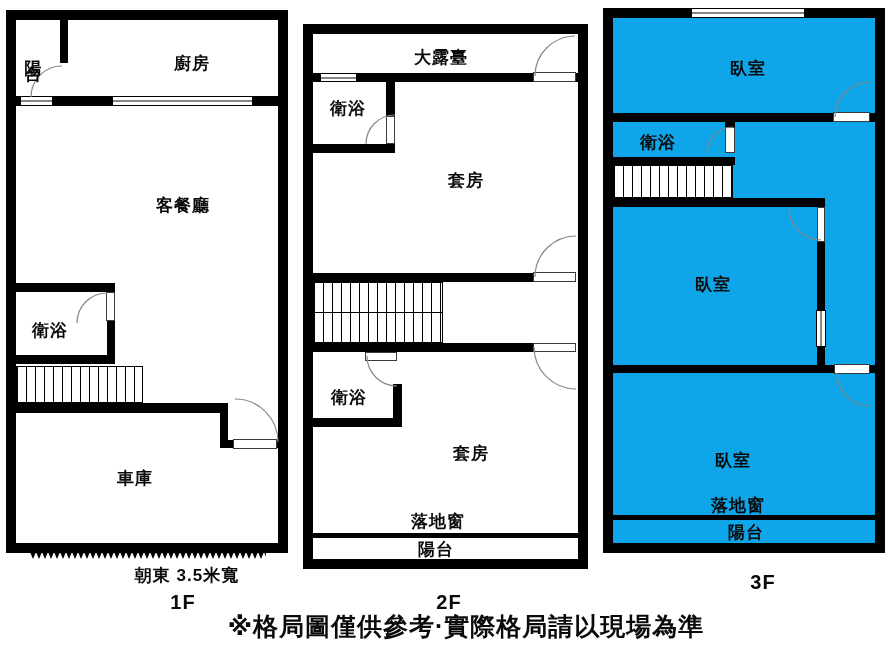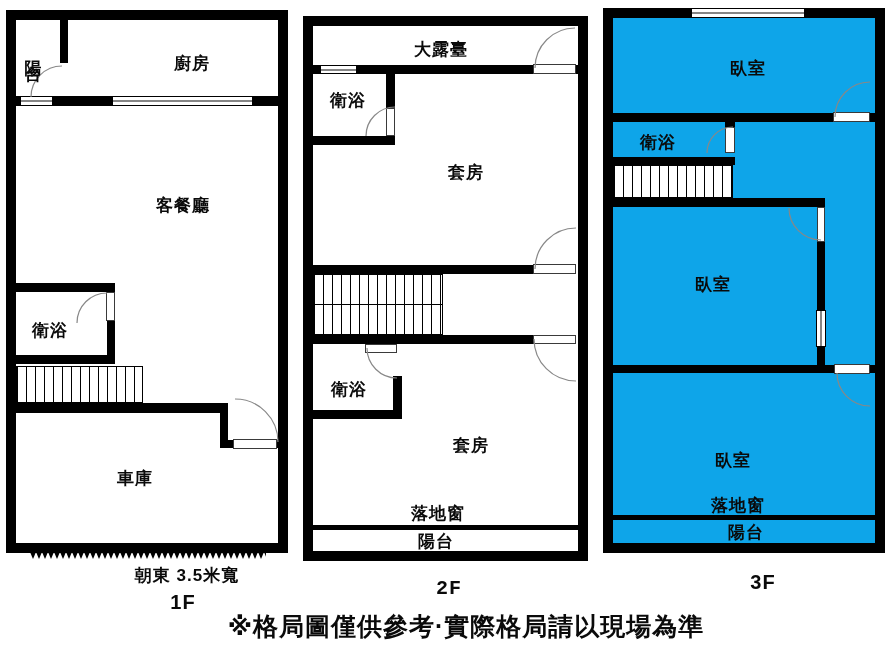--- a/index.html
+++ b/index.html
@@ -67,21 +67,21 @@
 
 <svg class="zig" style="left:30px;top:552px;" width="236" height="7" viewBox="0 0 236 7">
   <defs>
     <pattern id="zigzag" width="6" height="7" patternUnits="userSpaceOnUse">
       <path d="M0 0 H6 L3 7 Z" fill="#000"></path>
     </pattern>
   </defs>
   <rect x="0" y="0" width="236" height="7" fill="url(#zigzag)"></rect>
 </svg>
 
-<section class="floor" id="f2" style="left:303px;top:16px;width:285px;height:545px;background:#fff;">
+<section class="floor" id="f2" style="left:303px;top:24px;width:285px;height:545px;background:#fff;">
 
   <div class="wall" style="left:0;top:0;width:285px;height:10px;"></div>
   <div class="wall" style="left:0;top:0;width:10px;height:545px;"></div>
   <div class="wall" style="left:275px;top:0;width:10px;height:545px;"></div>
   <div class="wall" style="left:0;top:535px;width:285px;height:10px;"></div>
 
   <div class="wall" style="left:10px;top:49px;width:265px;height:9px;"></div>
   <div class="win win-h" style="left:17px;top:49px;width:37px;height:9px;"></div>
   <div class="door" style="left:230px;top:48px;width:43px;height:10px;"></div>
 
@@ -161,15 +161,15 @@
   <div class="lbl" style="left:145px;top:60px;">臥室</div>
   <div class="lbl" style="left:55px;top:134px;">衛浴</div>
   <div class="lbl" style="left:110px;top:276px;">臥室</div>
   <div class="lbl" style="left:130px;top:452px;">臥室</div>
   <div class="lbl" style="left:135px;top:497px;">落地窗</div>
   <div class="lbl" style="left:143px;top:524px;">陽台</div>
 </section>
 
 <div class="cap cap-note" style="left:139px;top:575px;margin-left:48px;">朝東 3.5米寬</div>
 <div class="cap cap-floor" style="left:141px;top:602px;margin-left:42px;">1F</div>
-<div class="cap cap-floor" style="left:449px;top:588px;font-family:Liberation Mono, monospace;">2F</div>
+<div class="cap cap-floor" style="left:449px;top:602px;">2F</div>
 <div class="cap cap-floor" style="left:763px;top:582px;">3F</div>
 <div class="cap cap-disc" style="left:466px;top:626px;">※格局圖僅供參考·實際格局請以現場為準</div>
 
 </body></html>

